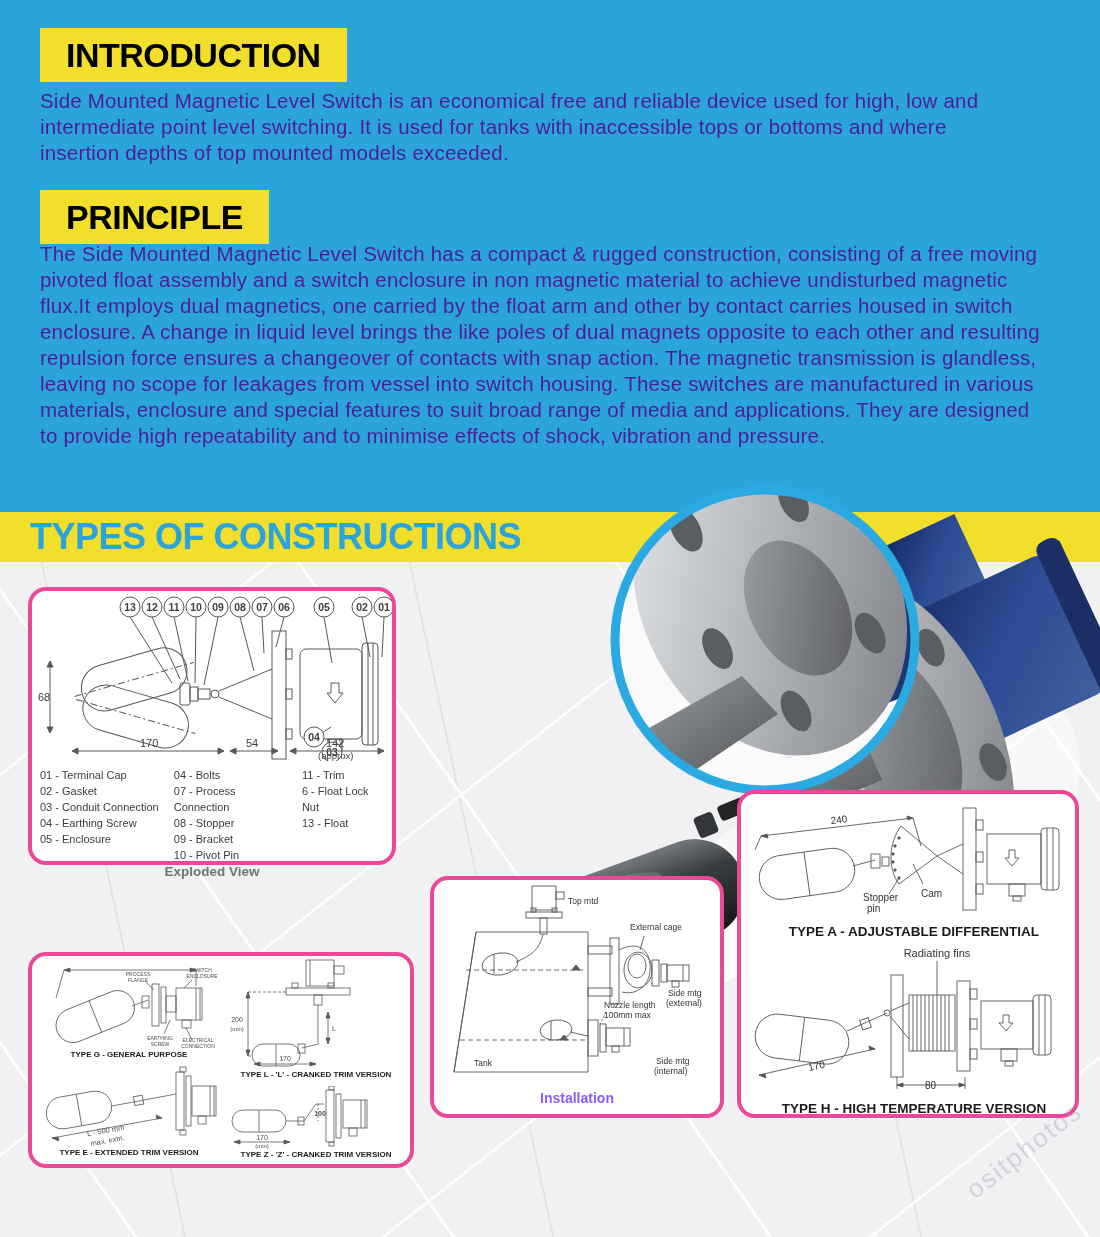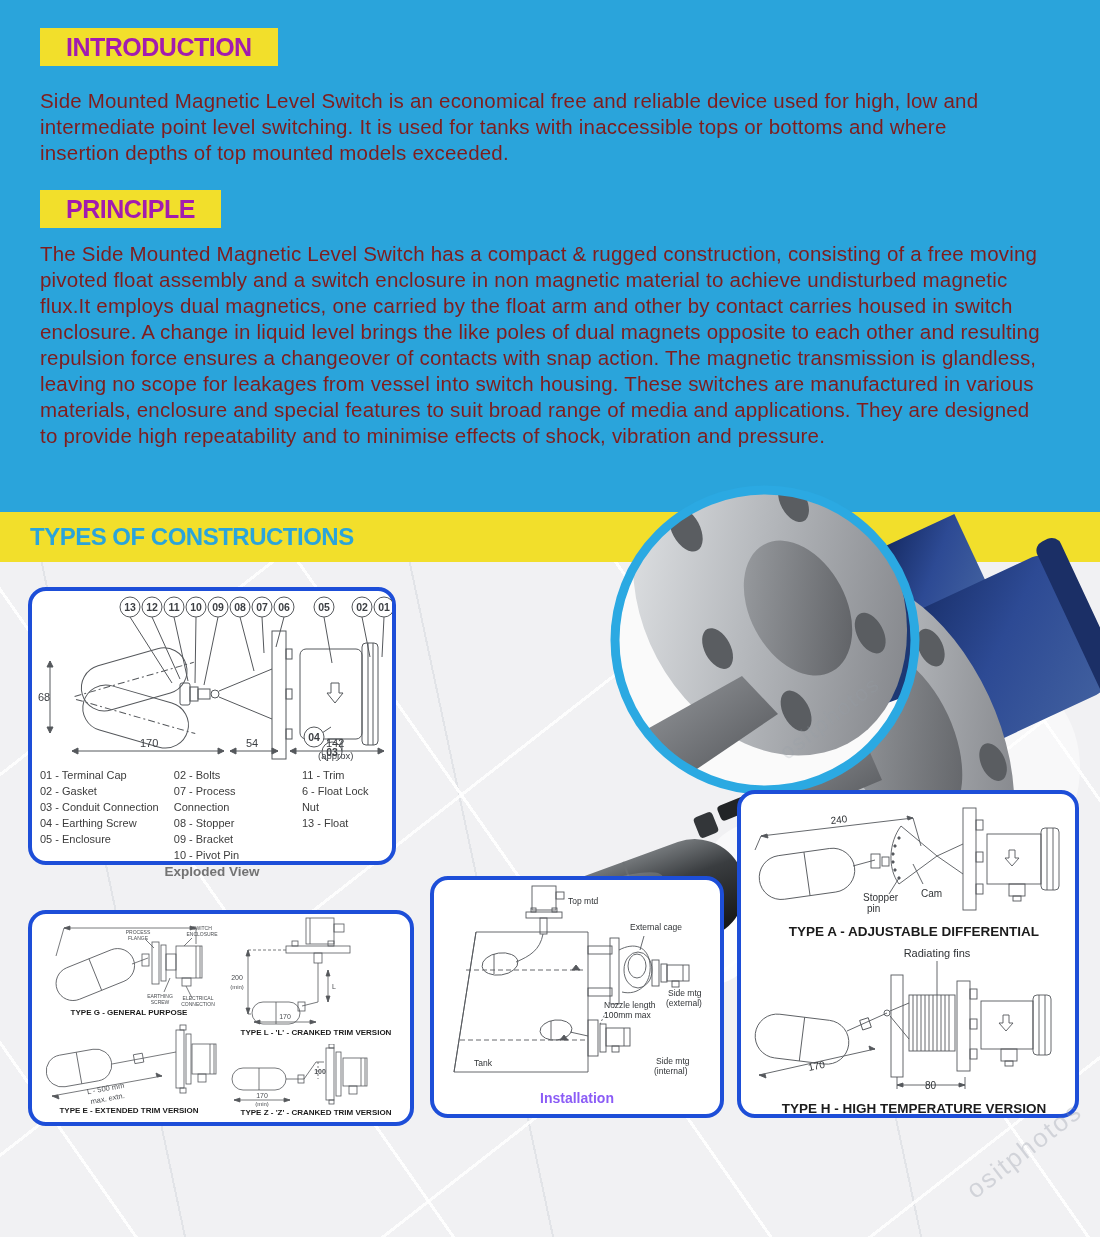--- a/index.html
+++ b/index.html
@@ -9,36 +9,36 @@
   
   .content-bg{position:absolute;left:0;top:560px;width:1100px;height:677px;
     background-color:#f1f1f3;
     background-image:
       repeating-linear-gradient(55deg, transparent 0 110px, rgba(255,255,255,.95) 110px 113px, transparent 113px 260px),
       repeating-linear-gradient(-38deg, transparent 0 140px, rgba(255,255,255,.85) 140px 143px, transparent 143px 300px),
       repeating-linear-gradient(78deg, transparent 0 180px, rgba(224,226,230,.9) 180px 182px, transparent 182px 360px);
   }
 
   .header-blue{position:absolute;left:0;top:0;width:1100px;height:512px;background:#2aa4db;}
-  .badge{position:absolute;background:#f2df2b;color:#a21caf;font-weight:bold;
-    font-size:25px;letter-spacing:-.5px;padding:2px 26px;line-height:34px;}
+  .badge{position:absolute;background:#f2df2b;color:#000000;font-weight:bold;
+    font-size:34px;letter-spacing:-.5px;padding:10px 26px;line-height:34px;}
   .badge-intro{left:40px;top:28px;}
   .badge-principle{left:40px;top:190px;}
-  .body-text{position:absolute;color:#7f1d1d;font-size:20.5px;line-height:26px;letter-spacing:.2px;margin:0;}
+  .body-text{position:absolute;color:#4c1d95;font-size:20.5px;line-height:26px;letter-spacing:.2px;margin:0;}
   .intro-text{left:40px;top:88px;width:945px;}
   .principle-text{left:40px;top:241px;width:1012px;}
 
   .types-banner{position:absolute;left:0;top:512px;width:1100px;height:50px;background:#f2df2b;z-index:1;}
-  .types-banner span{display:block;margin-left:30px;line-height:50px;color:#2aa4db;font-weight:bold;font-size:24px;letter-spacing:-.5px;}
+  .types-banner span{display:block;margin-left:30px;line-height:50px;color:#2aa4db;font-weight:bold;font-size:36px;letter-spacing:-.5px;}
 
   .photo{position:absolute;left:490px;top:438px;width:612px;height:600px;z-index:2;}
 
-  .box{position:absolute;background:#ffffff;border:4px solid #1d4ed8;border-radius:18px;box-sizing:border-box;z-index:3;}
+  .box{position:absolute;background:#ffffff;border:4px solid #ec4899;border-radius:18px;box-sizing:border-box;z-index:3;}
   .box-exploded{left:28px;top:587px;width:368px;height:278px;}
-  .box-types{left:28px;top:910px;width:386px;height:216px;}
+  .box-types{left:28px;top:952px;width:386px;height:216px;}
   .box-install{left:430px;top:876px;width:294px;height:242px;}
   .box-ah{left:737px;top:790px;width:342px;height:328px;}
 
   .parts{display:flex;gap:14px;padding:2px 4px 0 8px;}
   .parts ul{list-style:none;margin:0;padding:0;font-size:11px;line-height:16px;color:#3c3c3c;}
   .parts .c1{width:128px;} .parts .c2{width:122px;} .parts .c3{width:92px;}
   .exploded-caption{text-align:center;font-weight:bold;font-size:13.5px;color:#737373;margin-top:1px;}
 
   .cell{position:absolute;display:flex;flex-direction:column;align-items:center;}
   .cell-g{left:2px;top:2px;width:190px;height:106px;}
@@ -260,21 +260,21 @@
     </svg>
     <div class="parts">
       <ul class="c1">
         <li>01 - Terminal Cap</li>
         <li>02 - Gasket</li>
         <li>03 - Conduit Connection</li>
         <li>04 - Earthing Screw</li>
         <li>05 - Enclosure</li>
       </ul>
       <ul class="c2">
-        <li>02 - Bolts</li>
+        <li>04 - Bolts</li>
         <li>07 - Process Connection</li>
         <li>08 - Stopper</li>
         <li>09 - Bracket</li>
         <li>10 - Pivot Pin</li>
       </ul>
       <ul class="c3">
         <li>11 - Trim</li>
         <li>6 - Float Lock Nut</li>
         <li>13 - Float</li>
       </ul>

